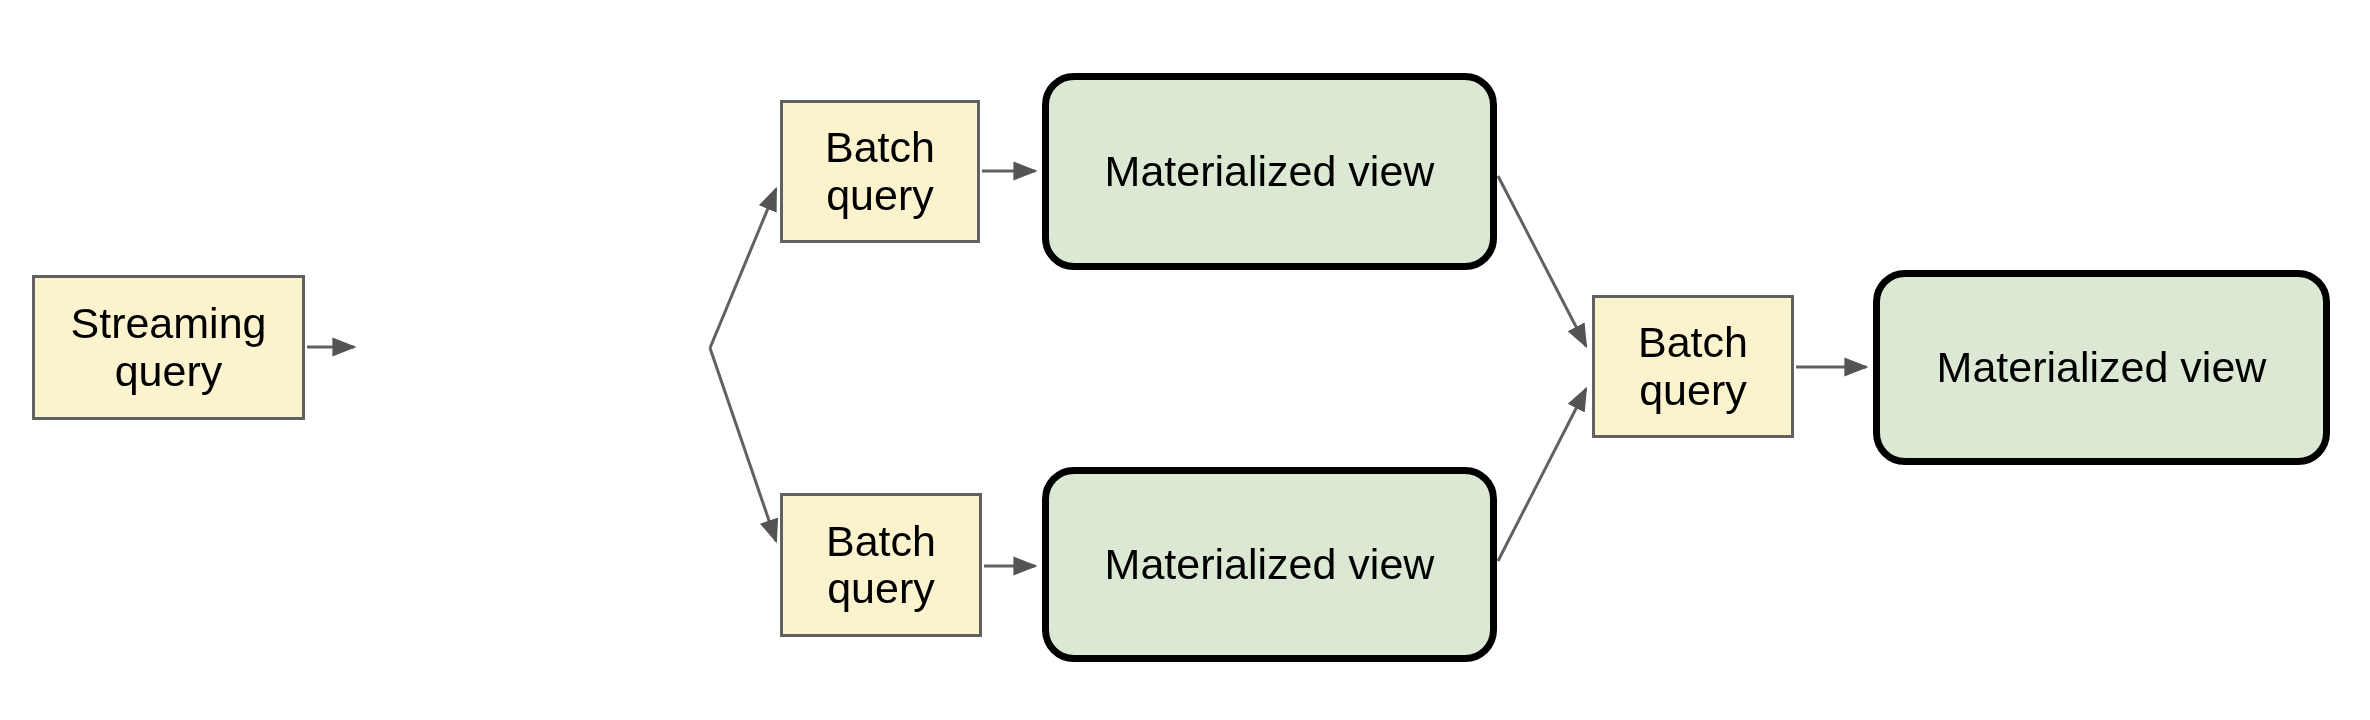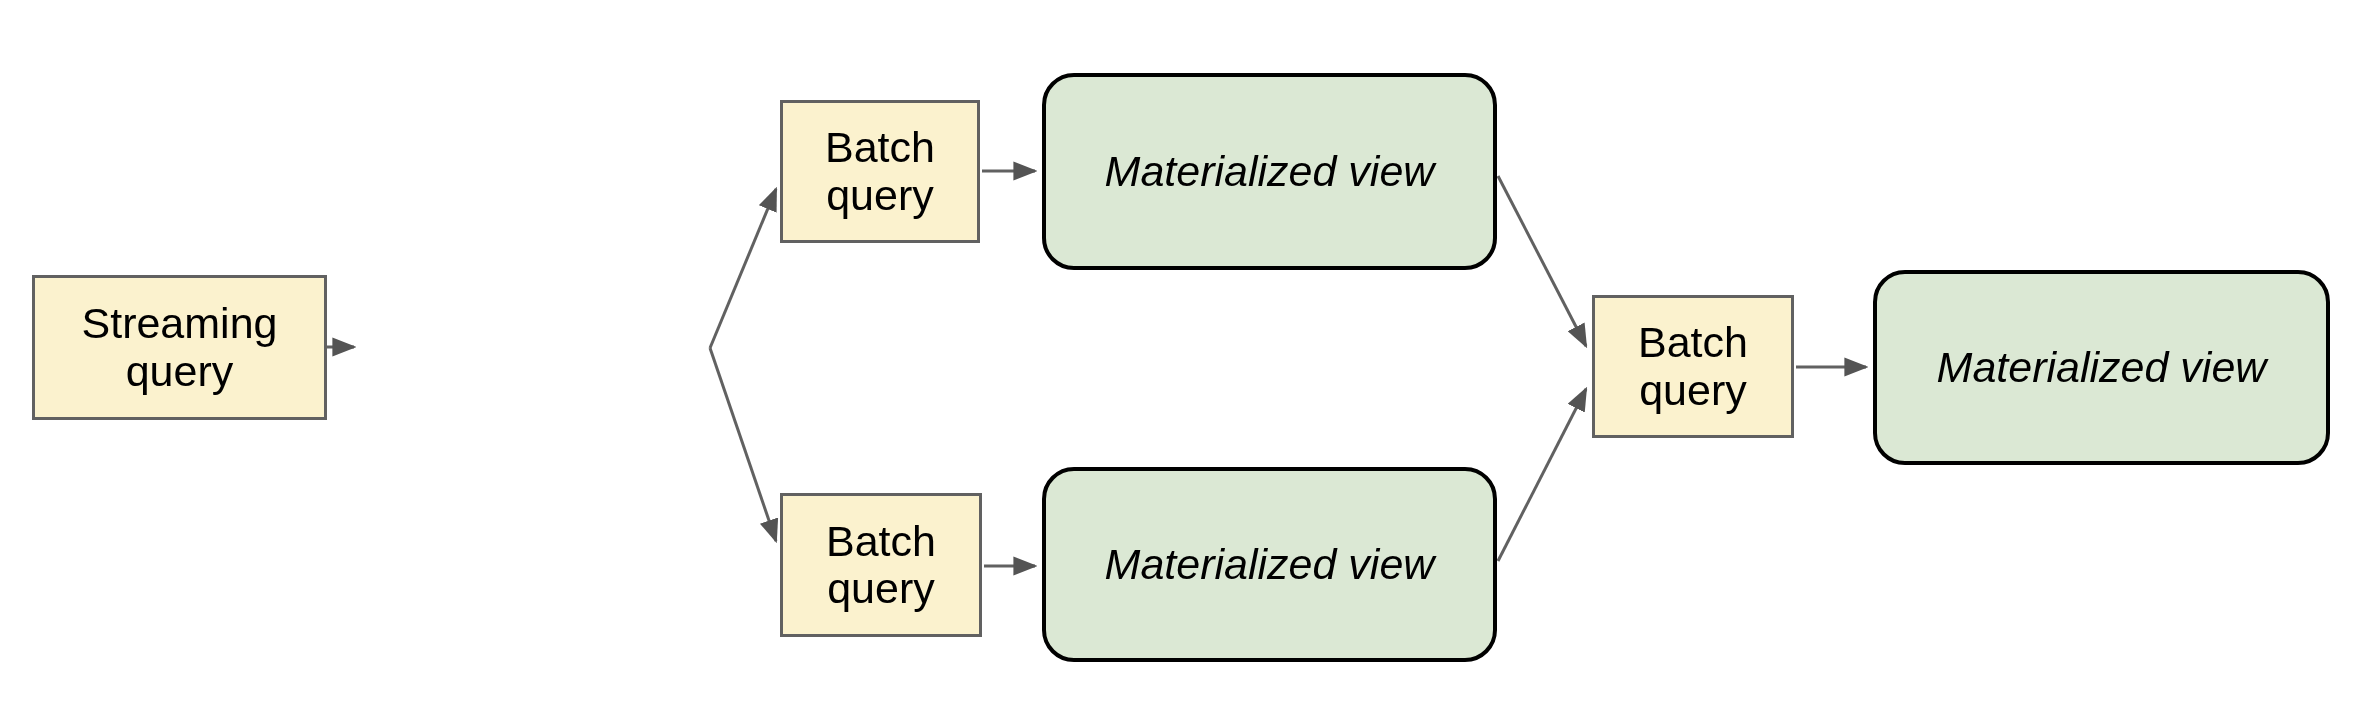--- a/index.html
+++ b/index.html
@@ -36,26 +36,25 @@
   .node .label {
     display: block;
     padding: 0 28px;
   }
   .node.query {
     background: #fbf2ce;
     border: 3px solid #616161;
   }
   .node.view {
     background: #dbe8d4;
-    border: 4px solid #000000;
+    border: 7px solid #000000;
     border-radius: 32px;
-    font-style: italic;
   }
   
-  #n-streaming    { left: 32px;   top: 275px; width: 295px; height: 145px; }
+  #n-streaming    { left: 32px;   top: 275px; width: 273px; height: 145px; }
   #n-table        { left: 358px;  top: 250px; width: 352px; height: 197px; }
   #n-batch-top    { left: 780px;  top: 100px; width: 200px; height: 143px; }
   #n-mv-top       { left: 1042px; top: 73px;  width: 455px; height: 197px; }
   #n-batch-bottom { left: 780px;  top: 493px; width: 202px; height: 144px; }
   #n-mv-bottom    { left: 1042px; top: 467px; width: 455px; height: 195px; }
   #n-batch-join   { left: 1592px; top: 295px; width: 202px; height: 143px; }
   #n-mv-final     { left: 1873px; top: 270px; width: 457px; height: 195px; }
   .edge {
     stroke: #616161;
     stroke-width: 3;

